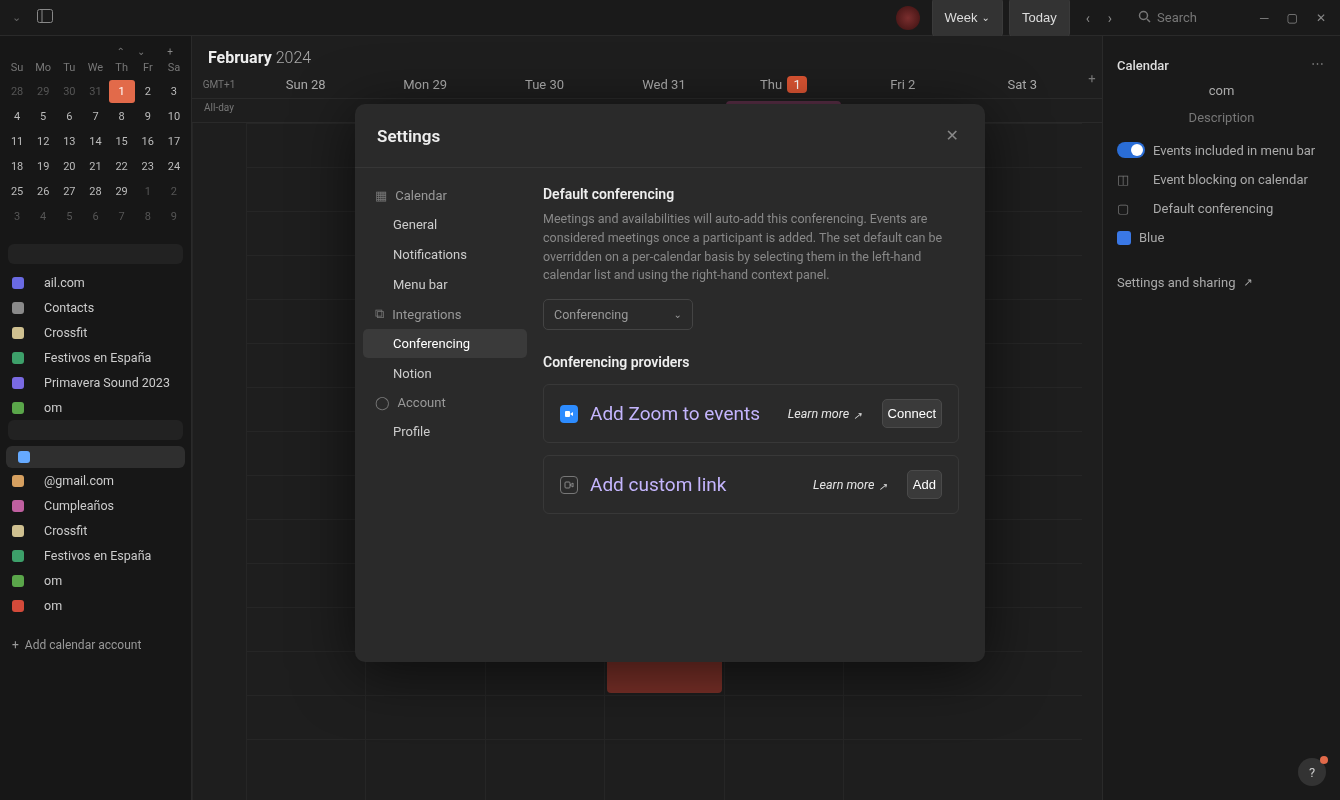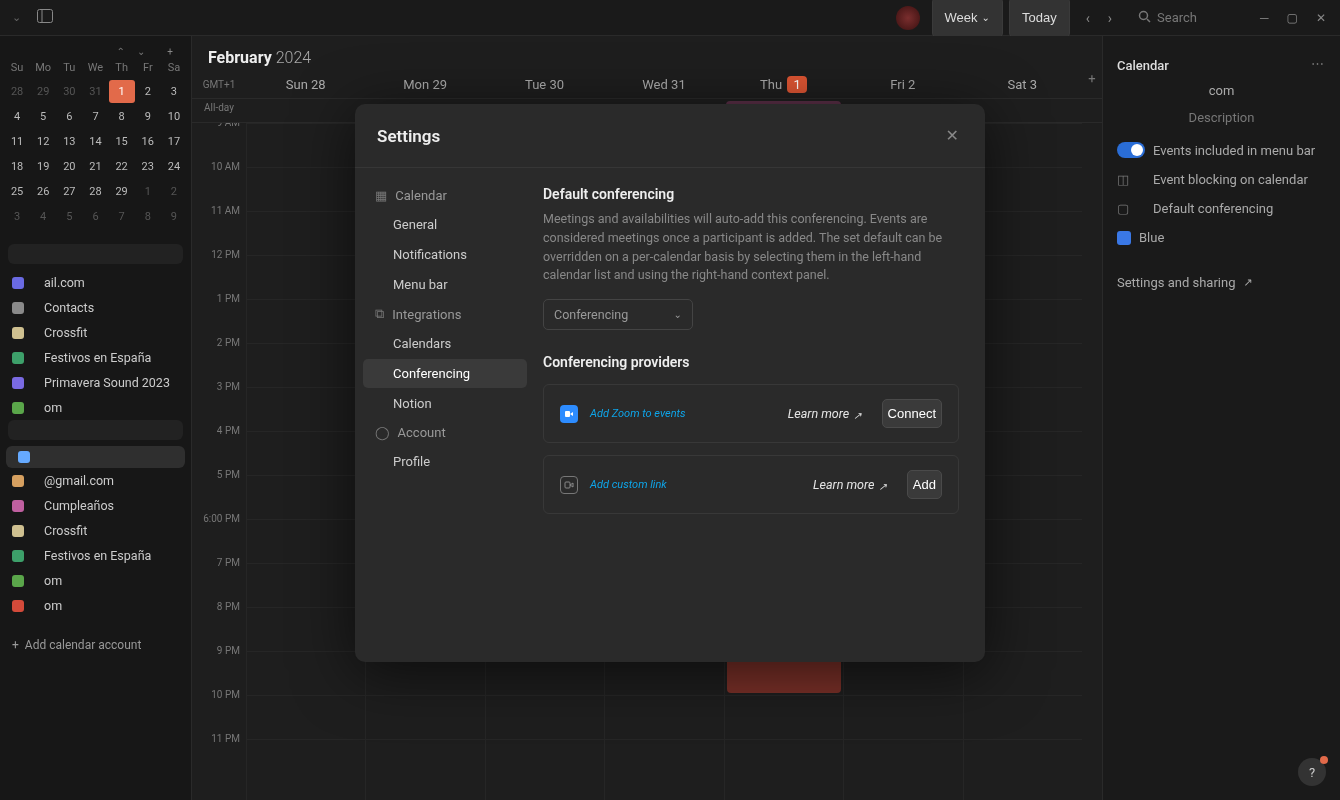--- a/index.html
+++ b/index.html
@@ -181,21 +181,21 @@
   margin-bottom: 24px; cursor:pointer;
 }
 .provider-card {
   display: flex; align-items: center; gap: 12px;
   border: 1px solid #383838; border-radius: 6px;
   padding: 14px 16px; margin-bottom: 12px;
 }
 .prov-icon { width: 18px; height: 18px; border-radius: 4px; display:flex;align-items:center;justify-content:center; }
 .prov-icon.zoom { background: #2d8cff; }
 .prov-icon.link { border: 1.5px solid #777; }
-.prov-label { font-size: 11px; color: #0ea5e9; flex:1;font-style:italic; }
+.prov-label { font-size: 19px; color: #c4b5fd; flex:1; }
 .learn-more { font-size: 12.5px; color: #e5e5e5; display:flex;align-items:flex-end;gap:4px; cursor:pointer; margin-right:8px;font-style:italic;}
 .connect-btn {
   background: #3a3a3a; border: 1px solid #4a4a4a; color: #fff;
   padding: 6px 5px; border-radius: 5px; font-size: 13px; cursor: pointer;
 }
 
 .help-btn {
   position: absolute; bottom: 14px; right: 14px;
   width: 28px; height: 28px; border-radius: 50%;
   background: #333; color: #ccc; display:flex;align-items:center;justify-content:center;
@@ -407,37 +407,20 @@
         <div></div>
         <div></div>
         <div>
           <div class="allday-event">cumple bebita 💗</div>
         </div>
         <div></div>
         <div></div>
         <div></div>
       </div>
     <div class="grid-body" id="grid-body">
-        <div class="time-col">
-          <div>9 AM</div>
-          <div>10 AM</div>
-          <div>11 AM</div>
-          <div>12 PM</div>
-          <div>1 PM</div>
-          <div>2 PM</div>
-          <div>3 PM</div>
-          <div>4 PM</div>
-          <div>5 PM</div>
-          <div>6:00 PM</div>
-          <div>7 PM</div>
-          <div>8 PM</div>
-          <div>9 PM</div>
-          <div>10 PM</div>
-          <div>11 PM</div>
-        </div>
         <div class="day-col"></div>
         <div class="day-col"></div>
         <div class="day-col"></div>
         <div class="day-col"></div>
         <div class="day-col">
           <div class="event ev1" style="top: 132px; height: 82px;">
             <div>manifestacion la invisible</div>
             <div class="tm">12 – 2 PM</div>
           </div>
           <div class="event ev2" style="top: 440px; height: 130px;">
@@ -510,21 +493,20 @@
             <span style="color: rgb(119, 119, 119);">▦</span>
             <span>Calendar</span>
           </div>
           <div class="nav-item">General</div>
           <div class="nav-item">Notifications</div>
           <div class="nav-item">Menu bar</div>
           <div class="nav-section-head">
             <span style="color: rgb(119, 119, 119);">⧉</span>
             <span>Integrations</span>
           </div>
-          <div class="nav-item">Calendars</div>
           <div class="nav-item active">Conferencing</div>
           <div class="nav-item">Notion</div>
           <div class="nav-section-head">
             <span style="color: rgb(119, 119, 119);">◯</span>
             <span>Account</span>
           </div>
           <div class="nav-item">Profile</div>
         </div>
       <div class="settings-content">
         <div class="sc-title">Default conferencing</div>

